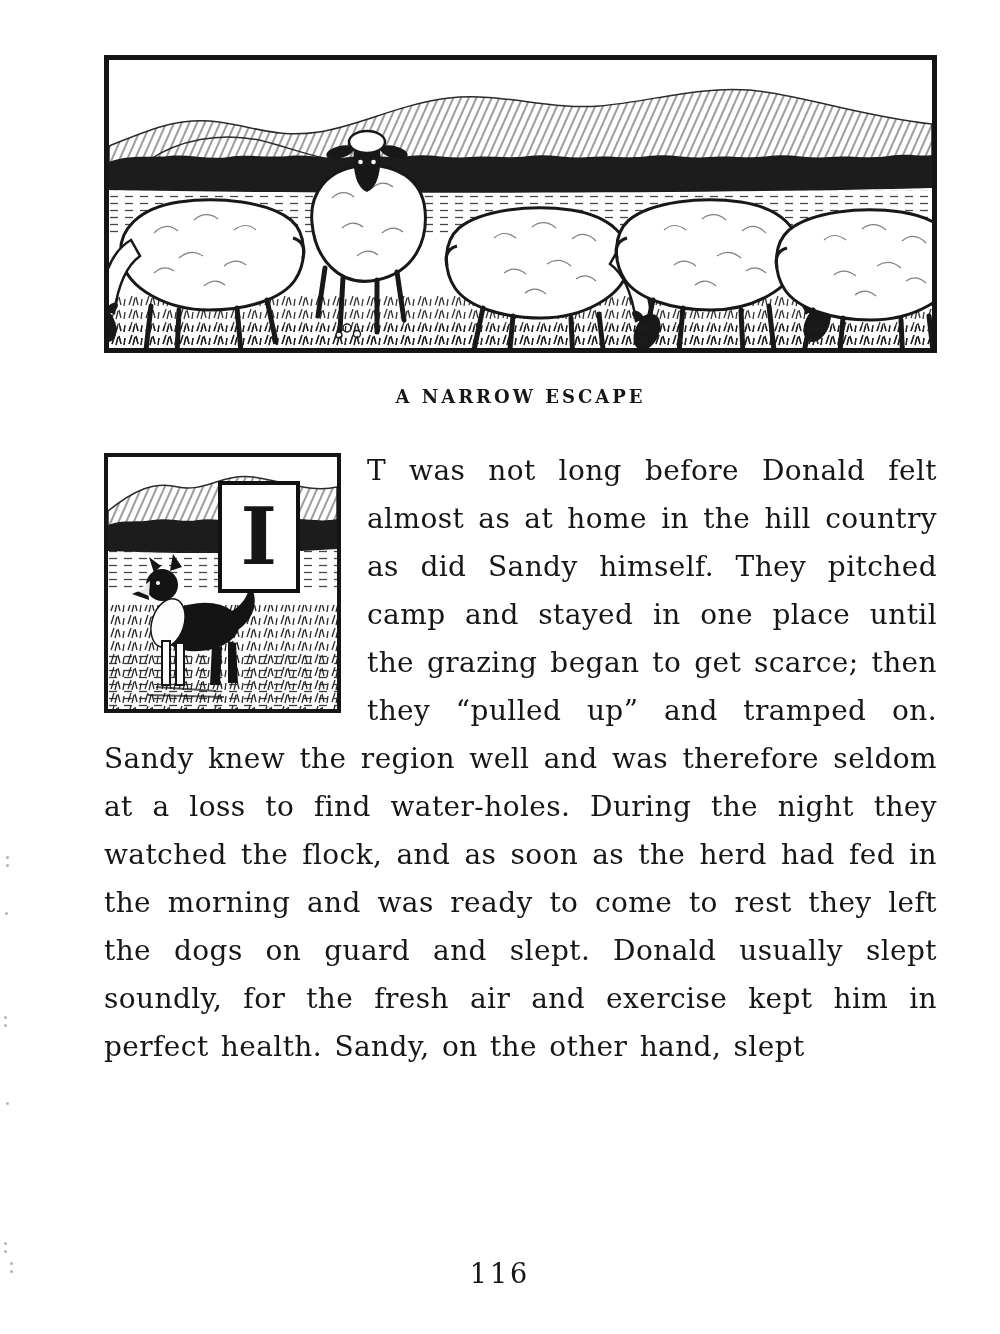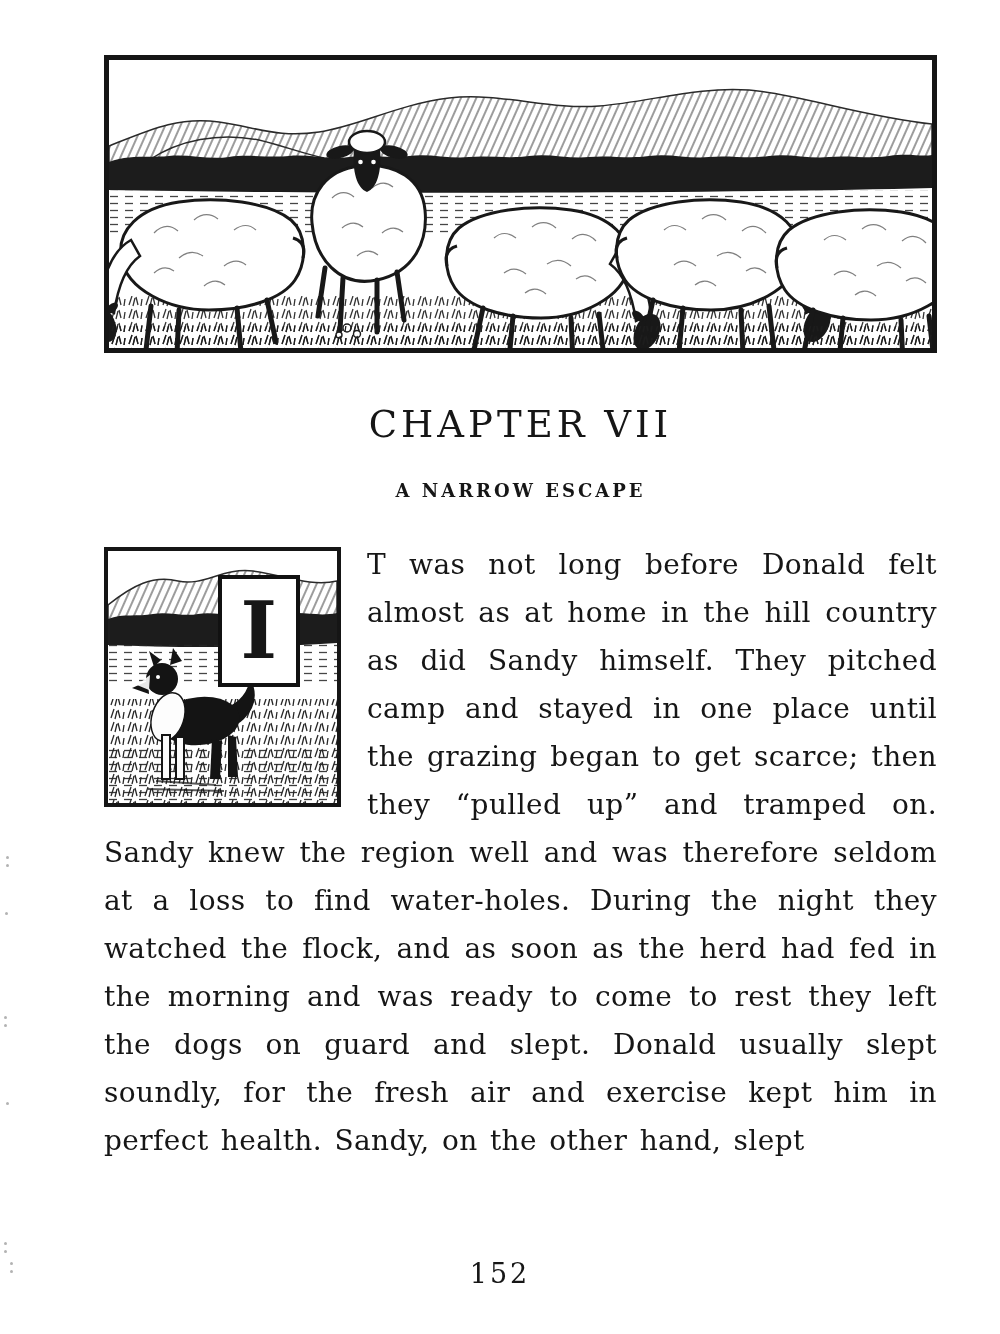--- a/index.html
+++ b/index.html
@@ -172,21 +172,20 @@
         <g stroke="#1d1d1d" stroke-width="1.4" fill="#ffffff">
           <circle cx="238" cy="268" r="4"></circle>
           <circle cx="248" cy="274" r="3.5"></circle>
           <circle cx="230" cy="275" r="3"></circle>
         </g>
 
         <rect x="0" y="266" width="823" height="22" fill="url(#grassp)"></rect>
       </svg>
     </figure>
 
-    <h1 class="chapter">CHAPTER VII</h1>
     <h2 class="section">A NARROW ESCAPE</h2>
 
     <p class="bodytext"><span class="initfig">
           <svg viewBox="0 0 229 252" preserveAspectRatio="none" aria-hidden="true">
 
           <path d="M0,54 C25,34 45,24 70,30 C95,36 115,16 145,20 C175,24 202,36 229,30 L229,70 L0,70 Z" fill="url(#hillhatch)" stroke="#2a2a2a" stroke-width="1.5"></path>
 
           <path d="M0,68 C15,62 30,66 45,63 C60,60 75,66 90,63 C105,60 120,66 135,63 C150,60 165,66 180,63 C195,60 210,66 229,62 L229,92 C150,97 70,97 0,94 Z" fill="#1c1c1c"></path>
 
           <rect x="0" y="92" width="229" height="40" fill="url(#dashp)" opacity="0.85"></rect>
@@ -211,14 +210,14 @@
             <path d="M28,150 l60,4 M20,158 l76,2" stroke="#141414" stroke-width="2" opacity="0.7"></path>
           </g>
         </svg>
           <span class="dropbox">
             <span>I</span>
           </span>
         </span><span>T was not long before Donald felt almost as at home in the hill country as did Sandy himself. They pitched camp and stayed in one place until the grazing began to get scarce; then they “pulled up” and tramped on. Sandy knew the region well and was therefore seldom at a loss to find water-holes. During the night they watched the flock, and as soon as the herd had fed in the morning and was ready to come to rest they left the dogs on guard and slept. Donald usually slept soundly, for the fresh air and exercise kept him in perfect health. Sandy, on the other hand, slept</span></p>
 
   </div>
 
-  <div class="pageno">152</div>
+  <div class="pageno">116</div>
 </div>
 
 </body></html>

